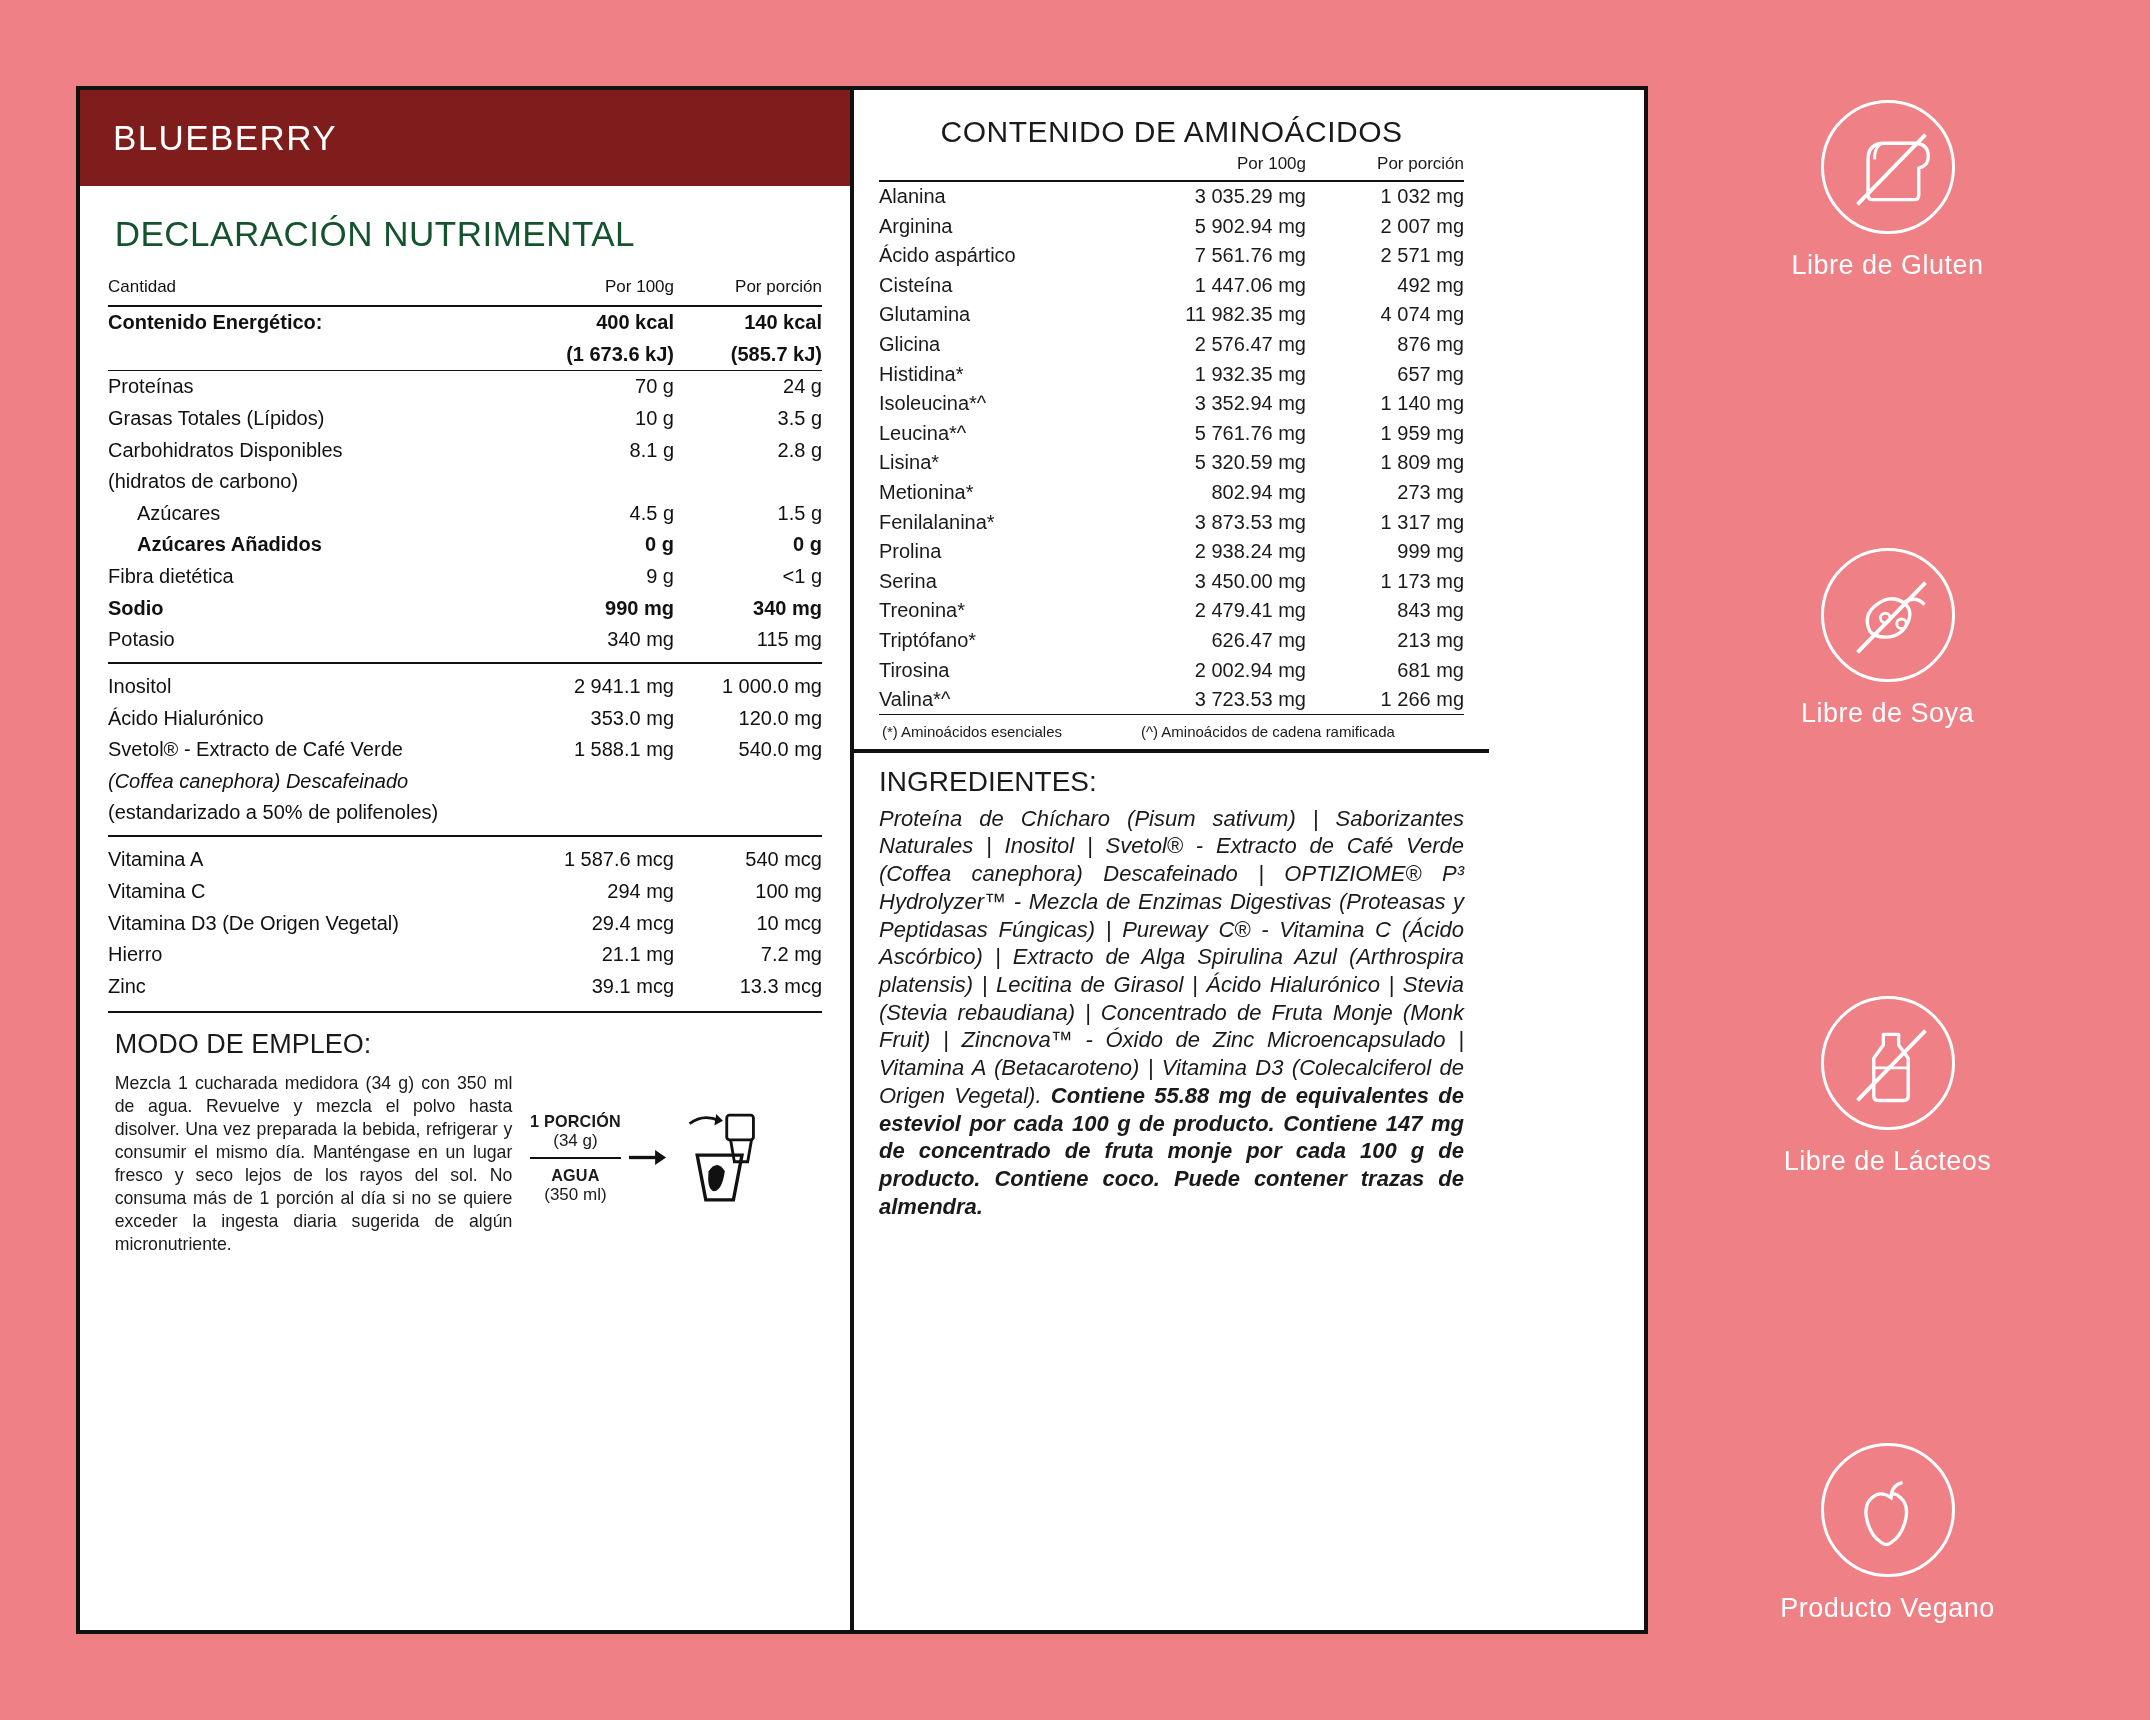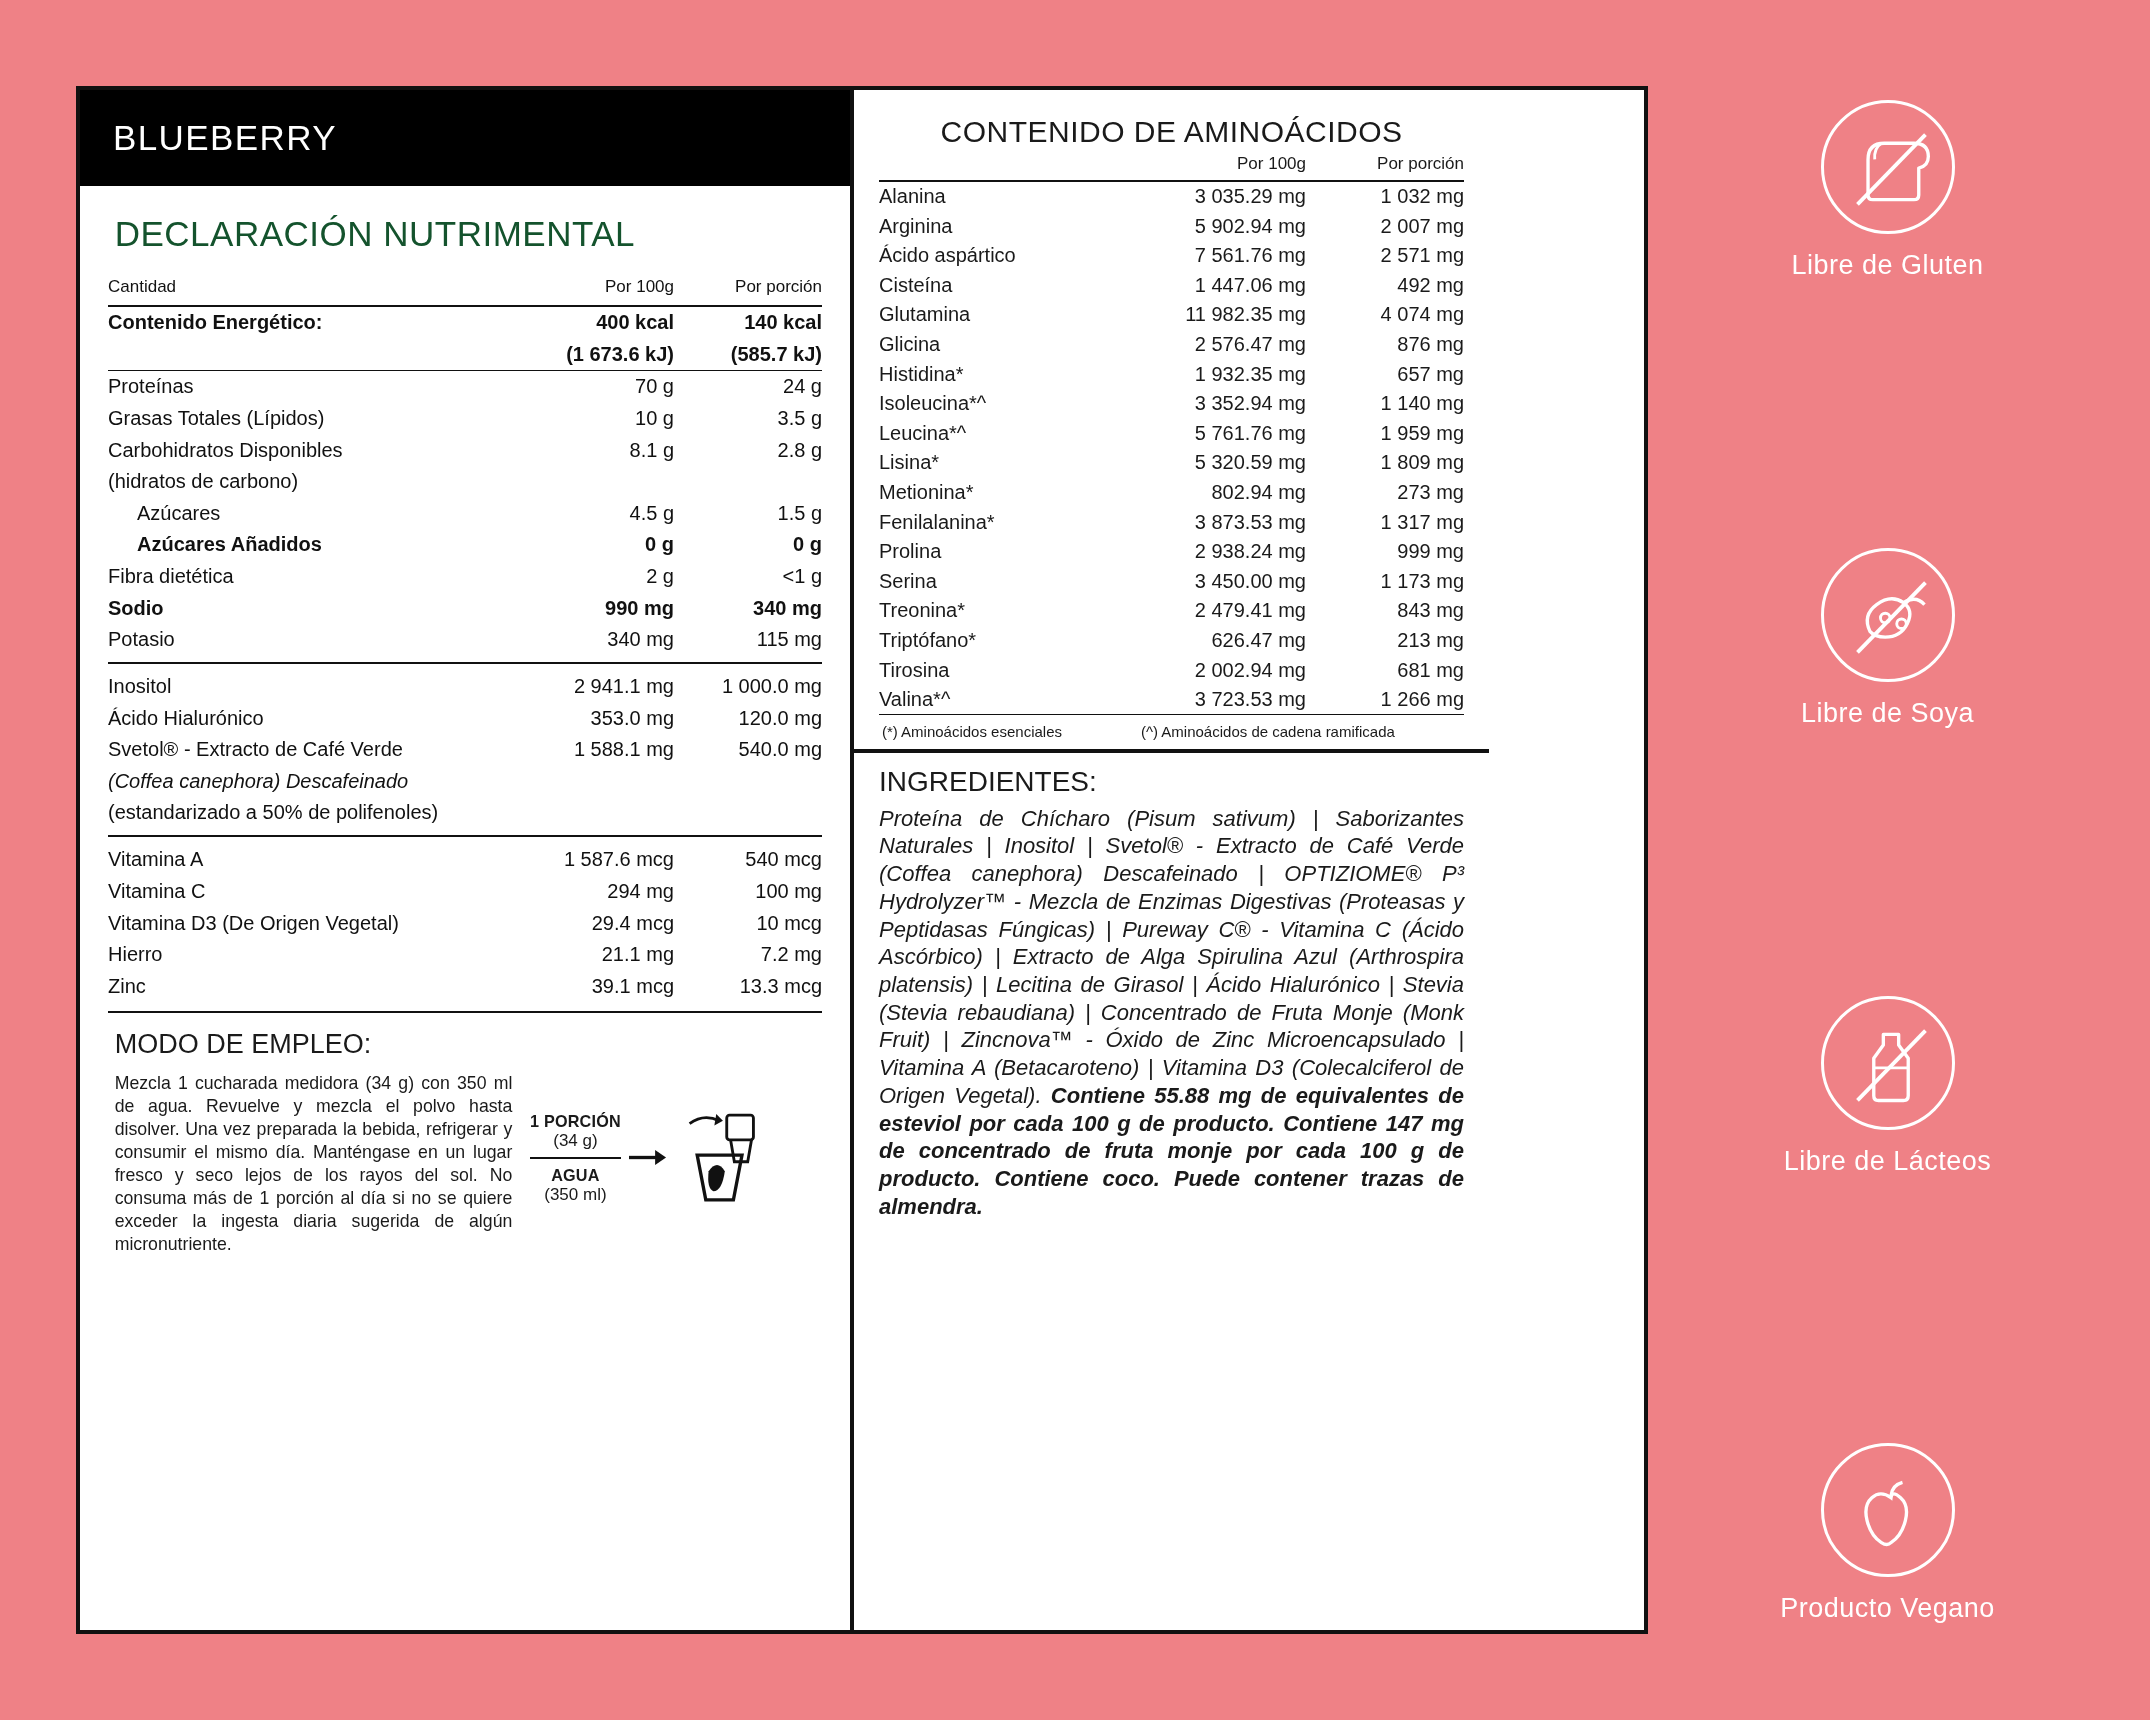--- a/index.html
+++ b/index.html
@@ -27,21 +27,21 @@
     width: 774px; height: 100%;
     border-right: 4.8px solid #111;
   }
   .col-right {
     position: absolute; left: 774px; top: 0;
     width: 635px; height: 100%;
   }
 
   
   .flavor-bar {
-    background: #000000;
+    background: #7f1d1d;
     height: 96px;
     display: flex; align-items: center;
     padding-left: 33px;
   }
   .flavor-bar .flavor {
     color: #fff; font-size: 35px; letter-spacing: 1.4px; font-weight: 400;
   }
 
   
   .left-inner { padding: 0 28px; }
@@ -192,21 +192,21 @@
             <td class="num">4.5 g</td>
             <td class="num">1.5 g</td>
           </tr>
           <tr>
             <td class="indent bold">Azúcares Añadidos</td>
             <td class="num bold">0 g</td>
             <td class="num bold">0 g</td>
           </tr>
           <tr>
             <td>Fibra dietética</td>
-            <td class="num">2 g</td>
+            <td class="num">9 g</td>
             <td class="num">&lt;1 g</td>
           </tr>
           <tr>
             <td class="bold">Sodio</td>
             <td class="num bold">990 mg</td>
             <td class="num bold">340 mg</td>
           </tr>
           <tr>
             <td>Potasio</td>
             <td class="num">340 mg</td>

